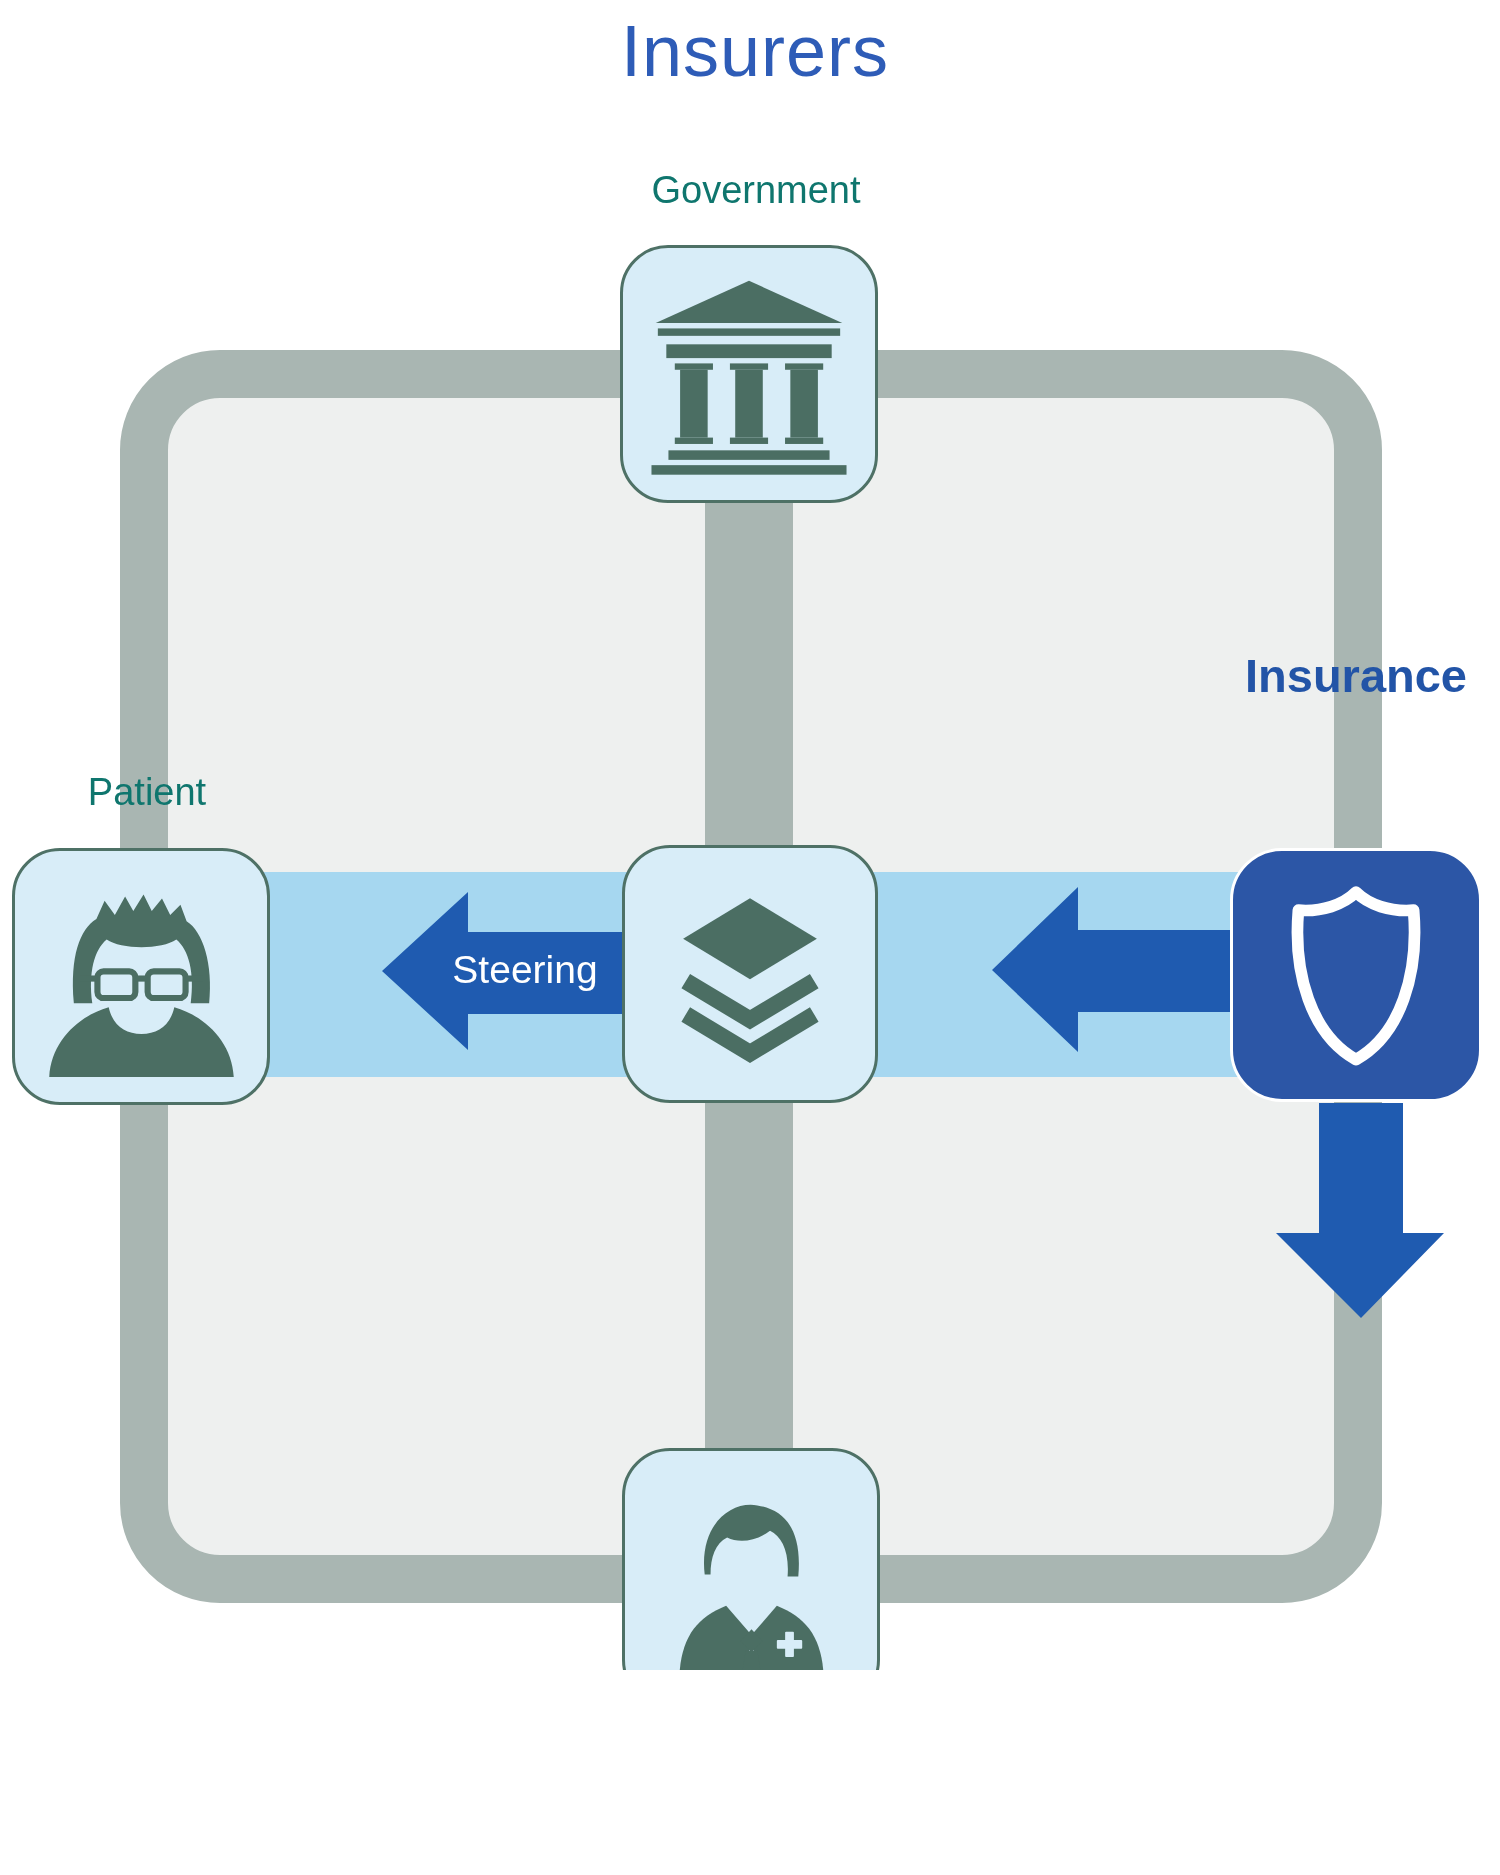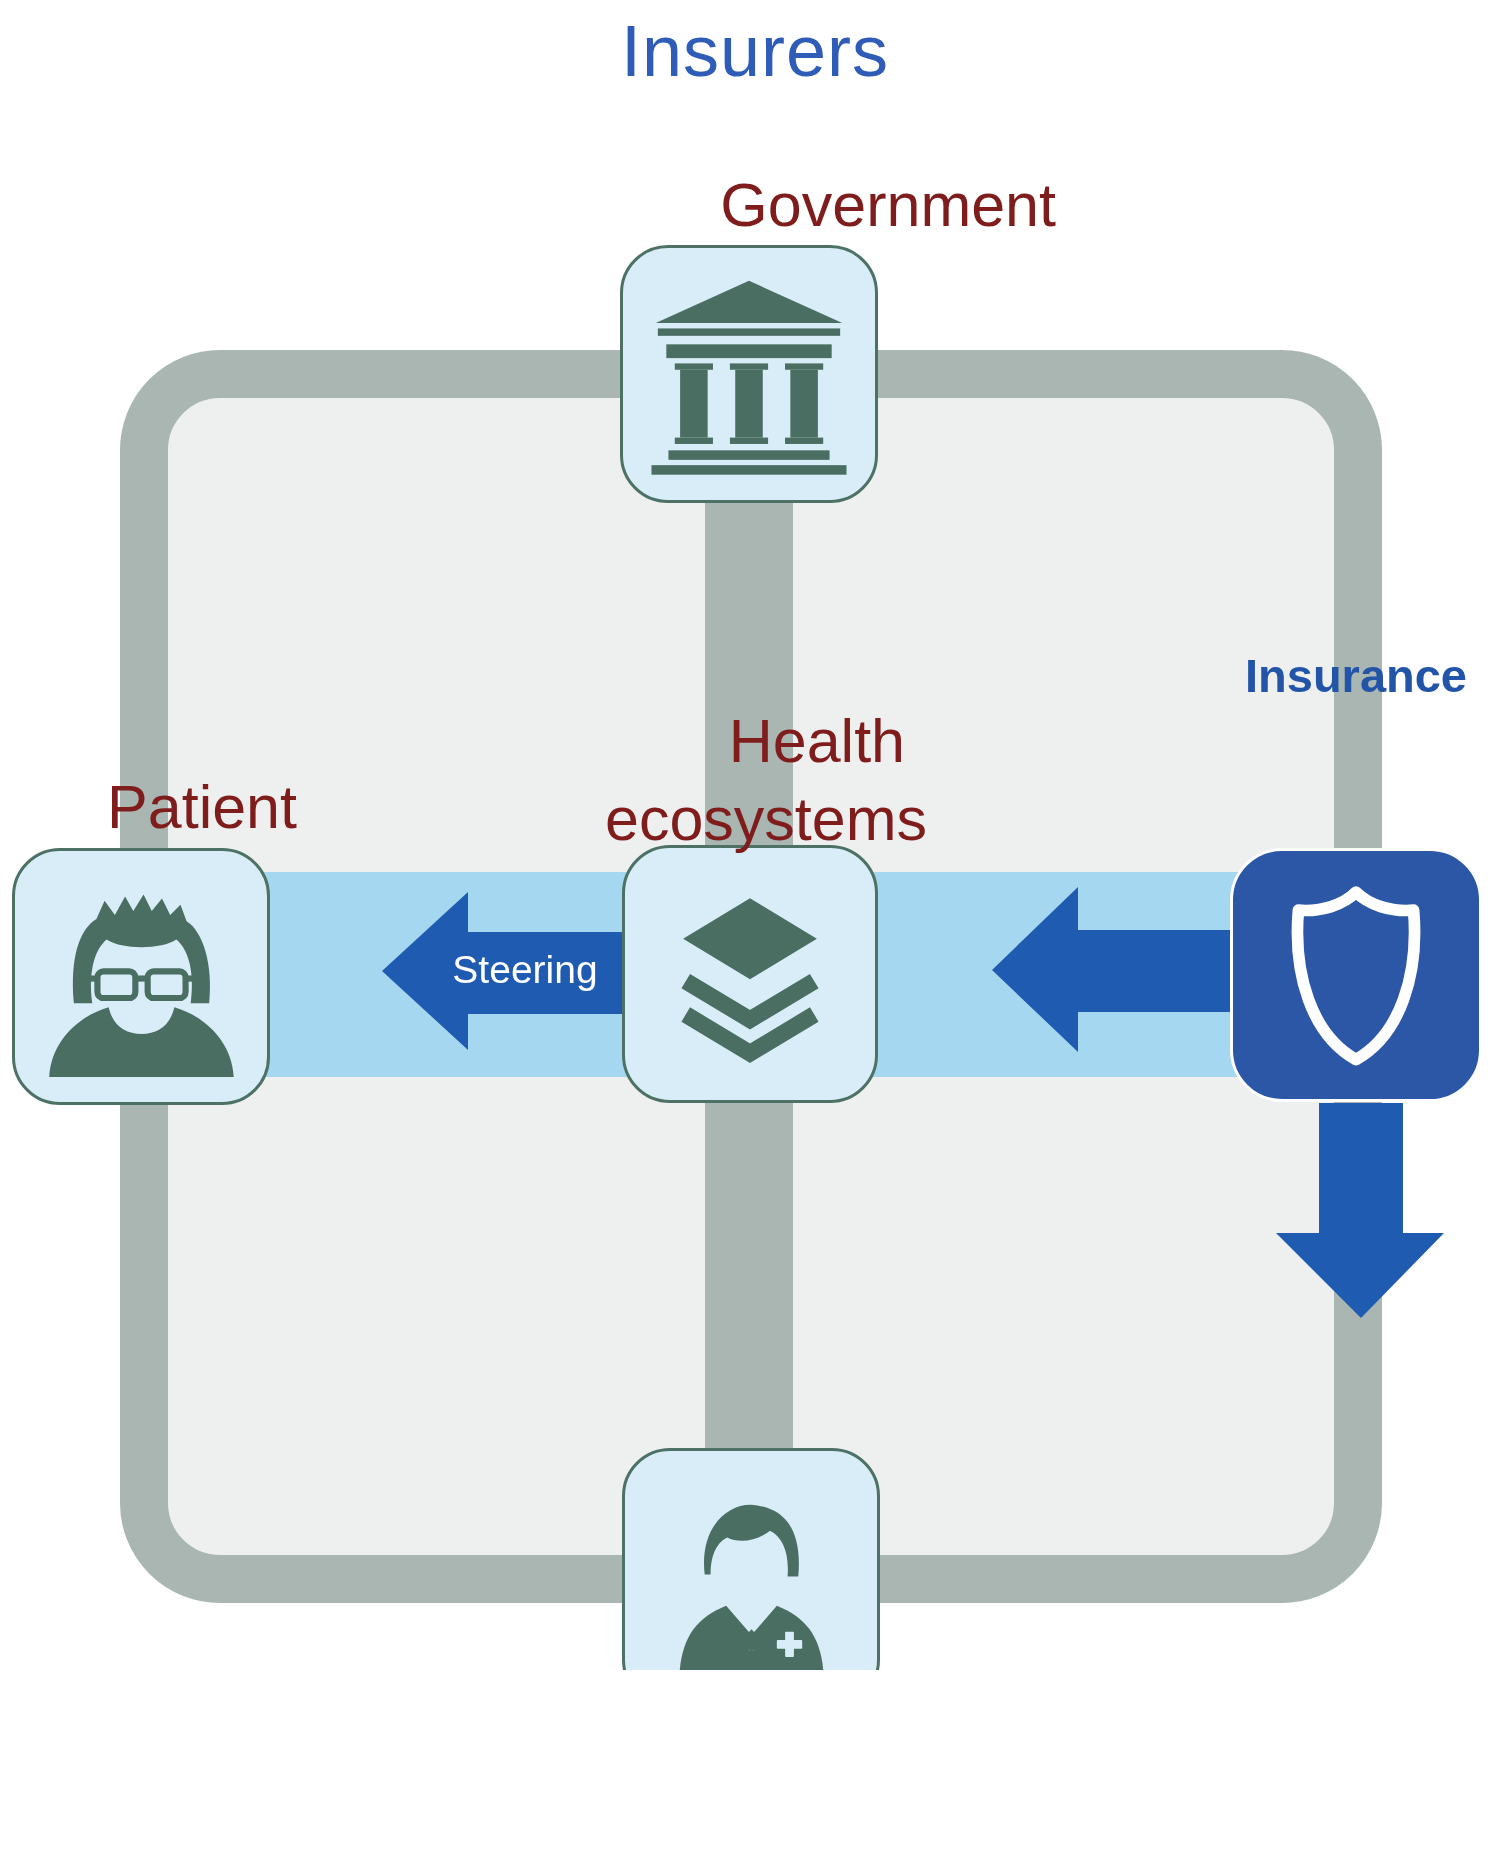--- a/index.html
+++ b/index.html
@@ -31,21 +31,21 @@
     left:1230px;top:848px;width:252px;height:254px;
     background:#2c56a6;border:3px solid #ffffff;border-radius:52px;
   }
   .node-providers{left:622px;top:1448px;width:258px;height:260px;}
   
   .title{
     left:55px;top:10px;width:1400px;text-align:center;
     font-size:72px;color:#2e5cb7;letter-spacing:1px;
   }
   .node-label{
-    text-align:right;font-size:61px;color:#7f1d1d;line-height:1.28;
+    text-align:center;font-size:38px;color:#0f766e;line-height:1.28;
   }
   .label-gov{left:456px;top:166px;width:600px;}
   .label-patient{left:-3px;top:768px;width:300px;}
   .label-health{left:605px;top:702px;width:300px;}
   .label-insurance{
     left:1206px;top:648px;width:300px;text-align:center;
     font-size:47px;font-weight:bold;color:#2254a7;
   }
   .label-providers{left:601px;top:1732px;width:300px;}
   .steering-label{
@@ -108,21 +108,20 @@
   </div>
   <div class="abs node-label label-patient">Patient</div>
 
   <div class="abs node node-health">
     <svg width="176" height="180" viewBox="0 0 200 204" xmlns="http://www.w3.org/2000/svg">
       <polygon class="icon-green" points="100,16 176,62 100,108 24,62"></polygon>
       <polyline class="icon-stroke" stroke-width="19" points="27,110 100,154 173,110"></polyline>
       <polyline class="icon-stroke" stroke-width="19" points="27,148 100,192 173,148"></polyline>
     </svg>
   </div>
-  <div class="abs node-label label-health">Health ecosystems</div>
 
   <div class="abs node node-insurance">
     <svg width="180" height="194" viewBox="0 0 200 212" xmlns="http://www.w3.org/2000/svg">
       <path d="M100,14 C114,28 138,36 164,34 C170,104 150,172 100,200 C50,172 30,104 36,34 C62,36 86,28 100,14 Z" fill="none" stroke="#ffffff" stroke-width="13" stroke-linejoin="round"></path>
     </svg>
   </div>
   <div class="abs label-insurance">Insurance</div>
 
   <div class="abs node node-providers">
     <svg width="195" height="195" viewBox="0 0 200 200" xmlns="http://www.w3.org/2000/svg">

